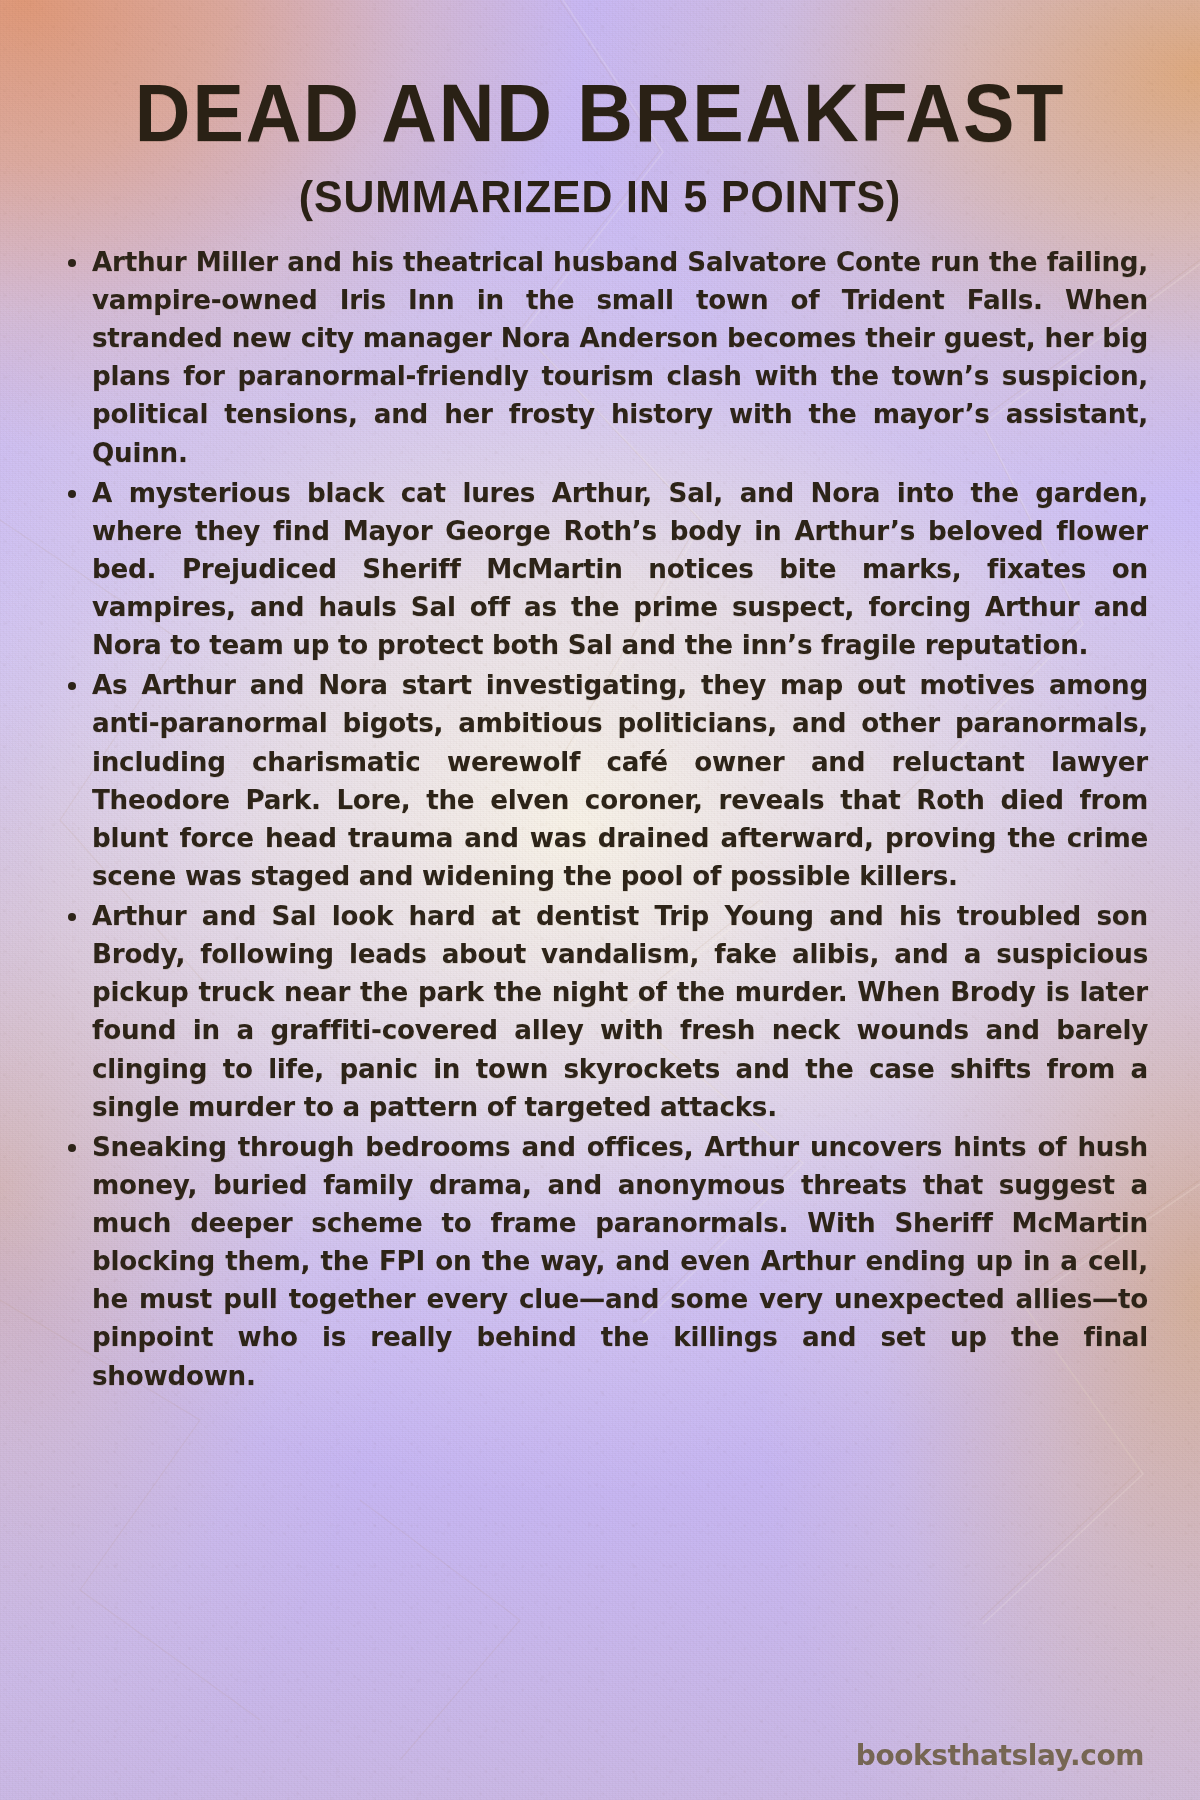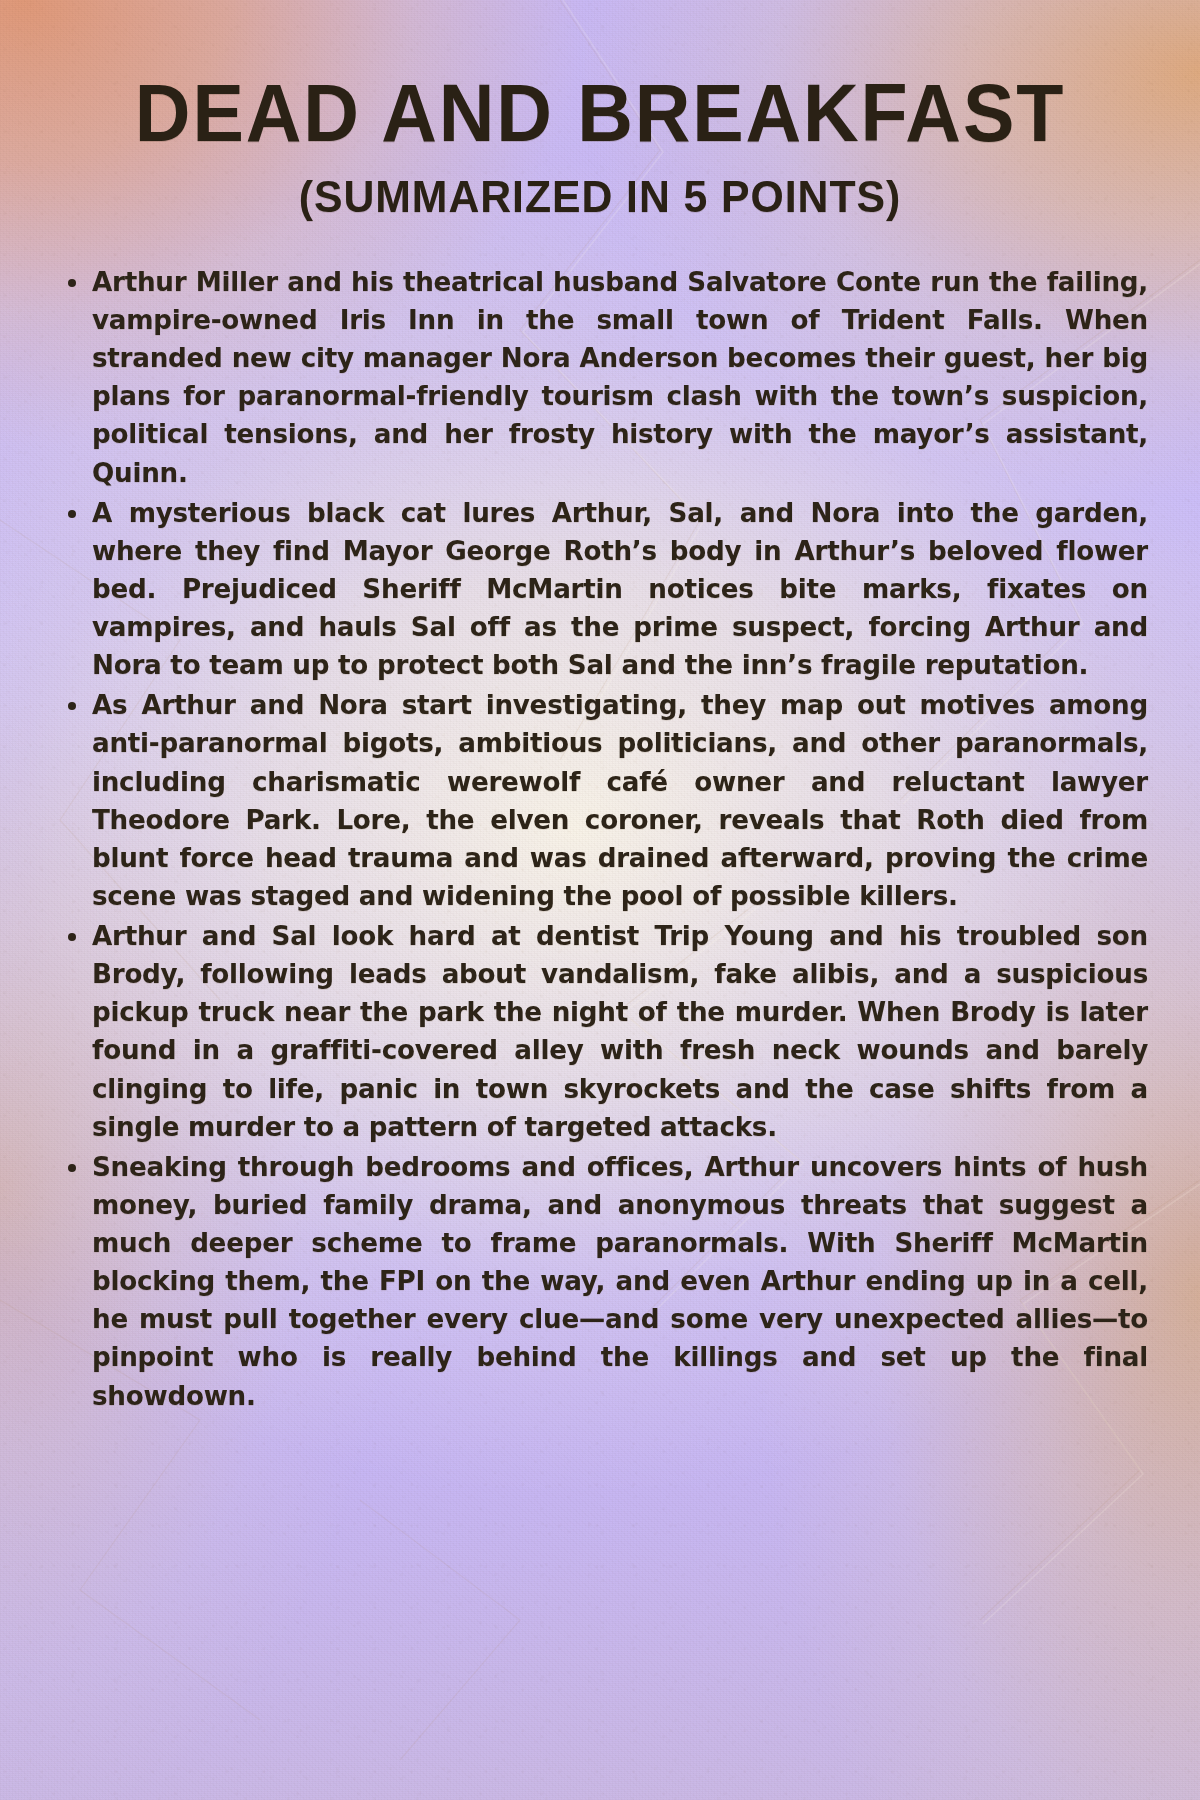--- a/index.html
+++ b/index.html
@@ -155,21 +155,21 @@
     font-weight: 700;
     font-size: 45px;
     line-height: 1;
     letter-spacing: 1px;
     color: #2a2115;
     transform: scaleX(0.95);
     text-shadow: 0 1px 0 rgba(70,52,28,0.16);
   }
 
   .points {
-    margin: 44px 0 0 0;
+    margin: 24px 0 0 0;
     padding: 0;
     list-style: none;
   }
 
   .point {
     position: relative;
     padding-left: 40px;
     margin-bottom: 2px;
     color: #2d2418;
     font-family: "DejaVu Sans", sans-serif;
@@ -250,14 +250,15 @@
     <ul class="points">
       <li class="point">Arthur Miller and his theatrical husband Salvatore Conte run the failing, vampire-owned Iris Inn in the small town of Trident Falls. When stranded new city manager Nora Anderson becomes their guest, her big plans for paranormal-friendly tourism clash with the town’s suspicion, political tensions, and her frosty history with the mayor’s assistant, Quinn.</li>
       <li class="point">A mysterious black cat lures Arthur, Sal, and Nora into the garden, where they find Mayor George Roth’s body in Arthur’s beloved flower bed. Prejudiced Sheriff McMartin notices bite marks, fixates on vampires, and hauls Sal off as the prime suspect, forcing Arthur and Nora to team up to protect both Sal and the inn’s fragile reputation.</li>
       <li class="point">As Arthur and Nora start investigating, they map out motives among anti-paranormal bigots, ambitious politicians, and other paranormals, including charismatic werewolf café owner and reluctant lawyer Theodore Park. Lore, the elven coroner, reveals that Roth died from blunt force head trauma and was drained afterward, proving the crime scene was staged and widening the pool of possible killers.</li>
       <li class="point">Arthur and Sal look hard at dentist Trip Young and his troubled son Brody, following leads about vandalism, fake alibis, and a suspicious pickup truck near the park the night of the murder. When Brody is later found in a graffiti-covered alley with fresh neck wounds and barely clinging to life, panic in town skyrockets and the case shifts from a single murder to a pattern of targeted attacks.</li>
       <li class="point">Sneaking through bedrooms and offices, Arthur uncovers hints of hush money, buried family drama, and anonymous threats that suggest a much deeper scheme to frame paranormals. With Sheriff McMartin blocking them, the FPI on the way, and even Arthur ending up in a cell, he must pull together every clue—and some very unexpected allies—to pinpoint who is really behind the killings and set up the final showdown.</li>
     </ul>
 
   </div>
 
+  <div class="watermark">booksthatslay.com</div>
 
 </div>
 
 </body></html>

